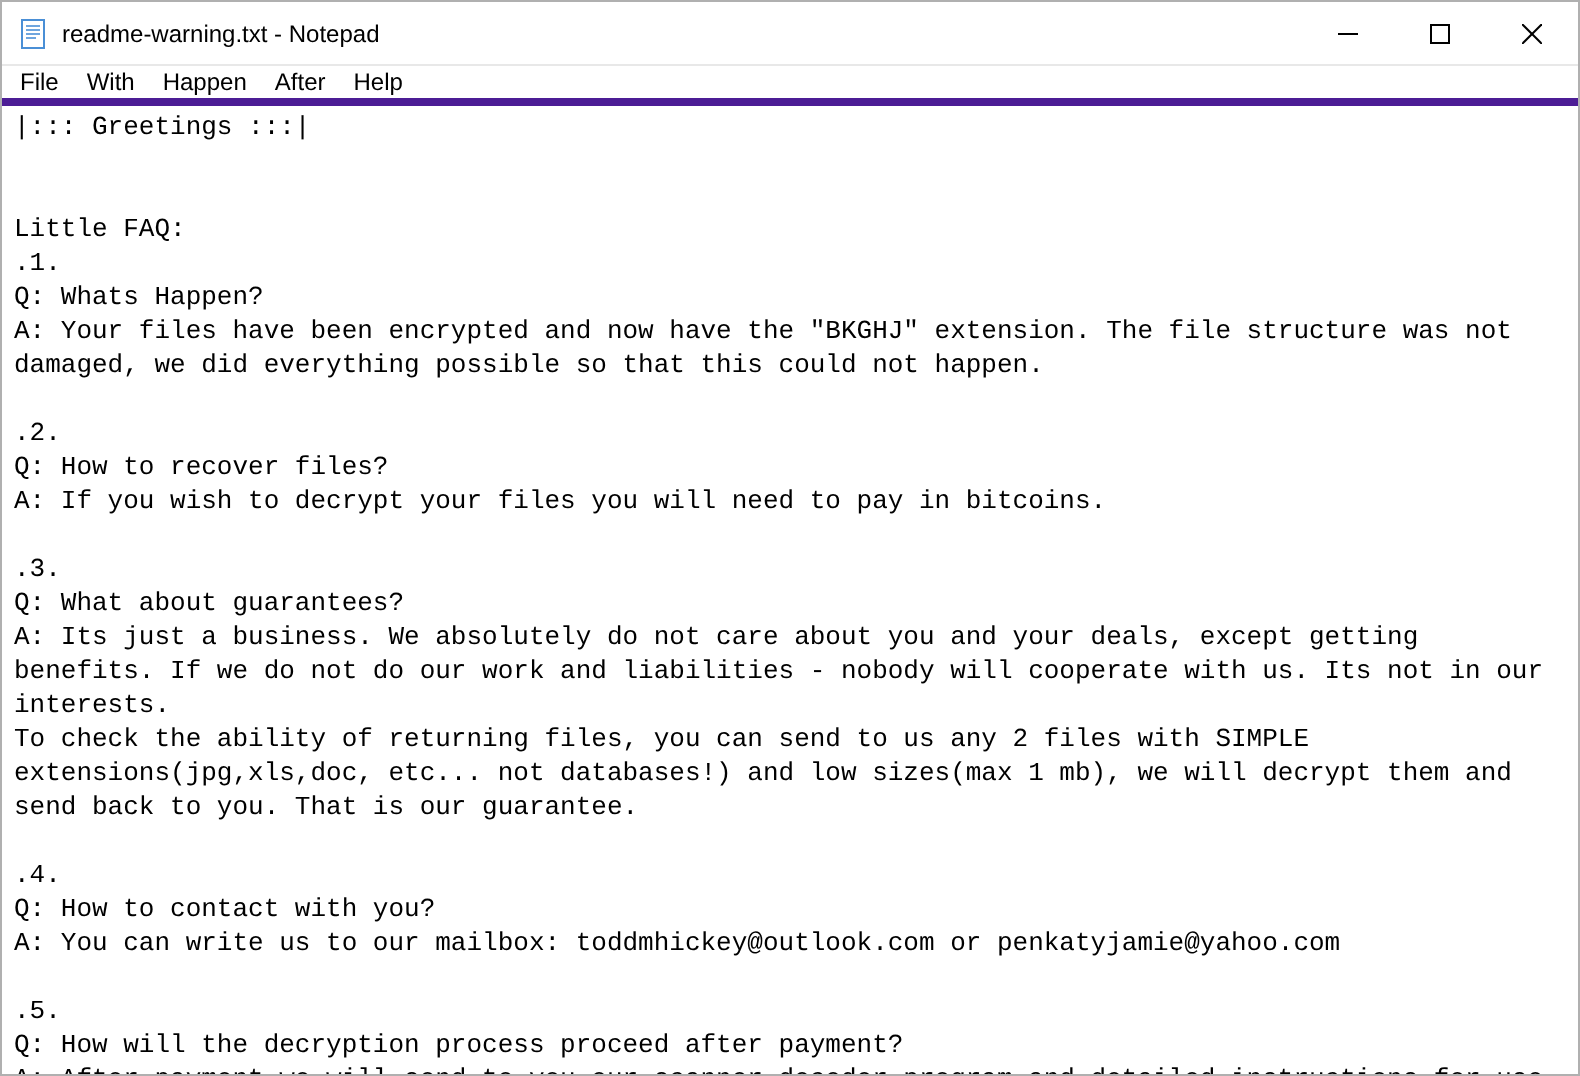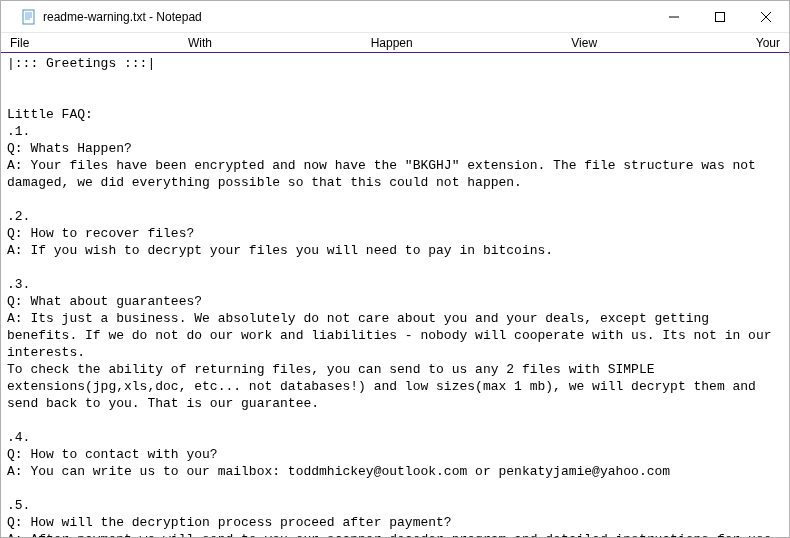--- a/index.html
+++ b/index.html
@@ -19,21 +19,21 @@
       display: flex;
       flex-direction: column;
       box-shadow: 0 0 8px rgba(0,0,0,0.1);
     }
     .titlebar {
       height: 32px;
       background: #fff;
       display: flex;
       align-items: center;
       border-bottom: 1px solid #e8e8e8;
-      padding-left: 20px;
+      padding-left: 8px;
     }
     .titlebar-icon {
       width: 16px;
       height: 16px;
       margin-right: 6px;
       display: inline-flex;
       align-items: center;
       justify-content: center;
     }
     .titlebar-title {
@@ -55,22 +55,21 @@
       font-size: 10px;
       color: #000;
       cursor: default;
     }
     .menubar {
       height: 20px;
       background: #fff;
       display: flex;
       align-items: center;
       padding: 0 2px;
-      border-bottom: 1px solid #4c1d95;
-      justify-content: space-between;
+      border-bottom: 4px solid #4c1d95;
     }
     .menu-item {
       padding: 1px 7px;
       font-size: 12px;
       color: #000;
       cursor: default;
     }
     .content {
       flex: 1;
       padding: 2px 6px;
@@ -130,22 +129,22 @@
             <line x1="10" y1="0" x2="0" y2="10" stroke="#000" stroke-width="1"></line>
           </svg>
       </div>
     </div>
   </div>
 
   <div class="menubar">
     <span class="menu-item">File</span>
     <span class="menu-item">With</span>
     <span class="menu-item">Happen</span>
-    <span class="menu-item">View</span>
-    <span class="menu-item">Your</span>
+    <span class="menu-item">After</span>
+    <span class="menu-item">Help</span>
   </div>
 
   <div class="content"><span>|::: Greetings :::|
 
 
 Little FAQ:
 .1.
 Q: Whats Happen?
 A: Your files have been encrypted and now have the "BKGHJ" extension. The file structure was not damaged, we did everything possible so that this could not happen.
 

